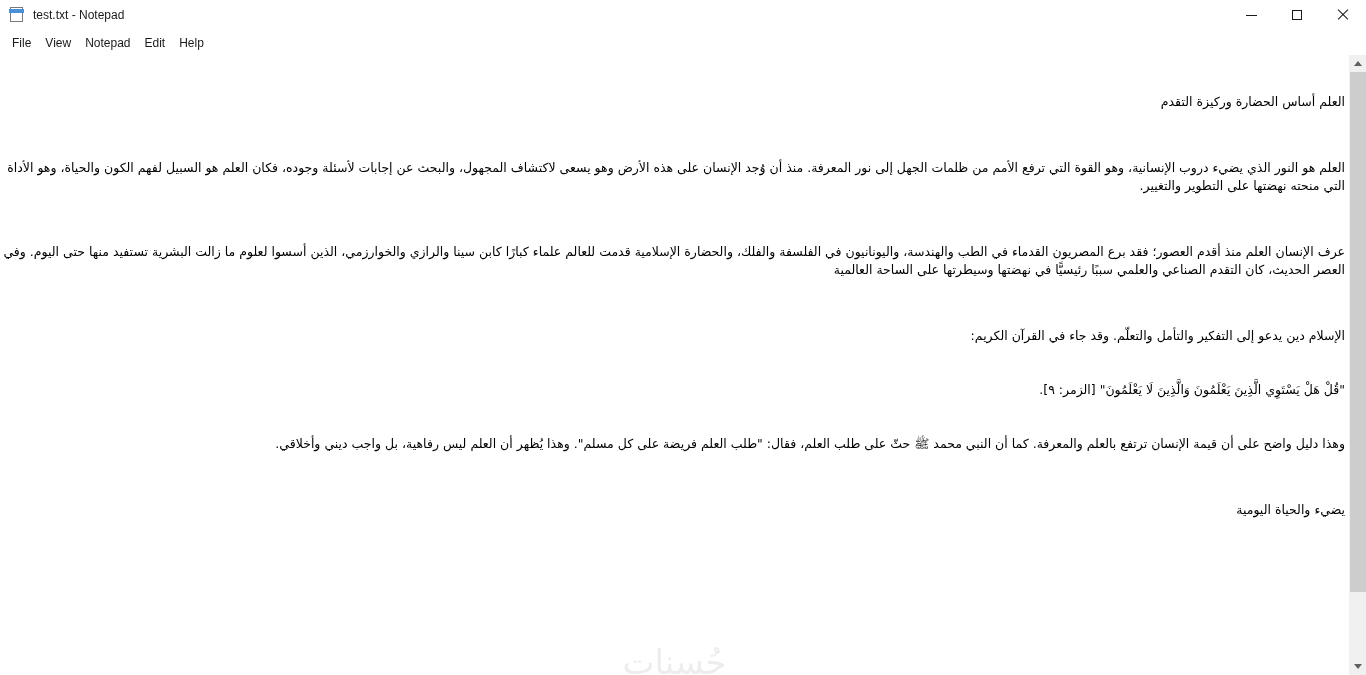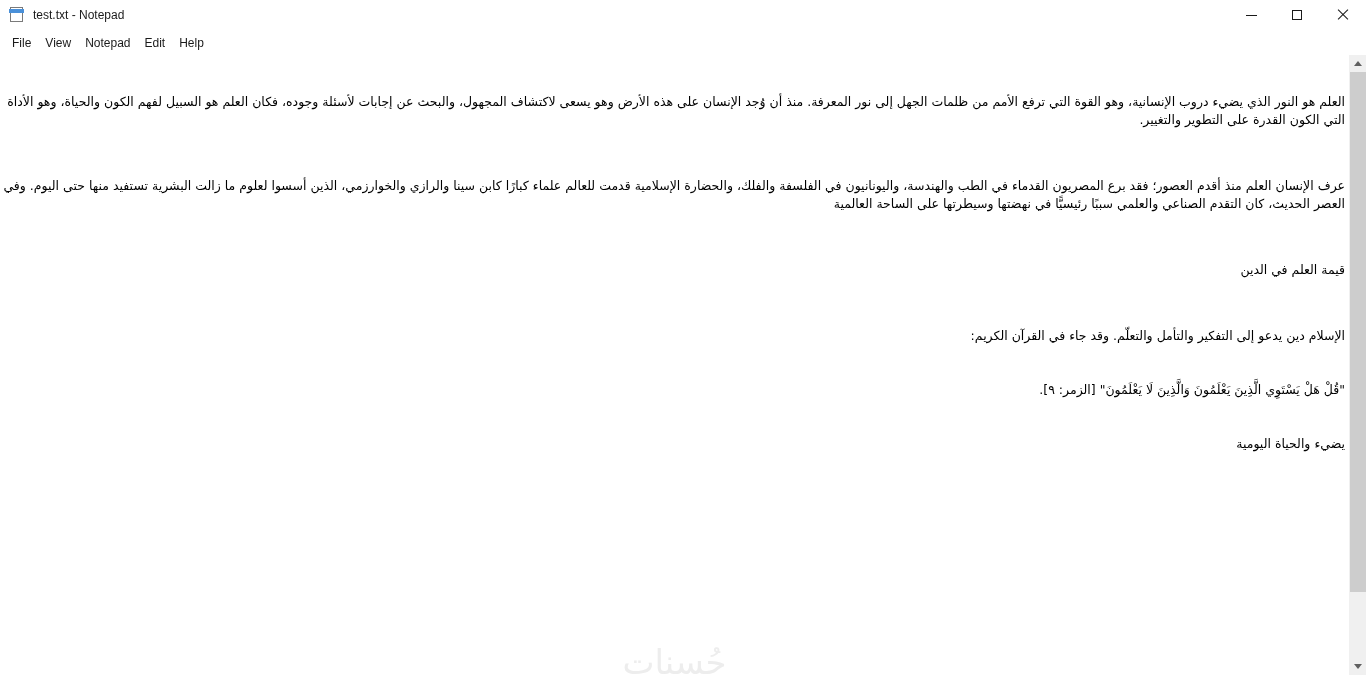--- a/index.html
+++ b/index.html
@@ -224,25 +224,26 @@
   <div class="menubar">
     <div class="menuitem">File</div>
     <div class="menuitem">View</div>
     <div class="menuitem">Notepad</div>
     <div class="menuitem">Edit</div>
     <div class="menuitem">Help</div>
   </div>
 
   <div class="editor-wrap">
     <div class="editor">
-      <p>العلم هو النور الذي يضيء دروب الإنسانية، وهو القوة التي ترفع الأمم من ظلمات الجهل إلى نور المعرفة. منذ أن وُجد الإنسان على هذه الأرض وهو يسعى لاكتشاف المجهول، والبحث عن إجابات لأسئلة وجوده، فكان العلم هو السبيل لفهم الكون والحياة، وهو الأداة التي الكون القدرة على التطوير والتغيير.</p>
+      <p class="hdr">العلم أساس الحضارة وركيزة التقدم</p>
+      <p>العلم هو النور الذي يضيء دروب الإنسانية، وهو القوة التي ترفع الأمم من ظلمات الجهل إلى نور المعرفة. منذ أن وُجد الإنسان على هذه الأرض وهو يسعى لاكتشاف المجهول، والبحث عن إجابات لأسئلة وجوده، فكان العلم هو السبيل لفهم الكون والحياة، وهو الأداة التي منحته نهضتها على التطوير والتغيير.</p>
       <p>عرف الإنسان العلم منذ أقدم العصور؛ فقد برع المصريون القدماء في الطب والهندسة، واليونانيون في الفلسفة والفلك، والحضارة الإسلامية قدمت للعالم علماء كبارًا كابن سينا والرازي والخوارزمي، الذين أسسوا لعلوم ما زالت البشرية تستفيد منها حتى اليوم. وفي العصر الحديث، كان التقدم الصناعي والعلمي سببًا رئيسيًّا في نهضتها وسيطرتها على الساحة العالمية</p>
-      <p class="hdr">قيمة العلم في الدين</p>
       <p style="margin-bottom:0">الإسلام دين يدعو إلى التفكير والتأمل والتعلّم. وقد جاء في القرآن الكريم:</p>
       <p style="margin-bottom:0">"قُلْ هَلْ يَسْتَوِي الَّذِينَ يَعْلَمُونَ وَالَّذِينَ لَا يَعْلَمُونَ" [الزمر: ٩].</p>
+      <p>وهذا دليل واضح على أن قيمة الإنسان ترتفع بالعلم والمعرفة. كما أن النبي محمد ﷺ حثّ على طلب العلم، فقال: "طلب العلم فريضة على كل مسلم". وهذا يُظهر أن العلم ليس رفاهية، بل واجب ديني وأخلاقي.</p>
       <p class="hdr">يضيء والحياة اليومية</p>
       
       
       
       
       
       
       
       
       

